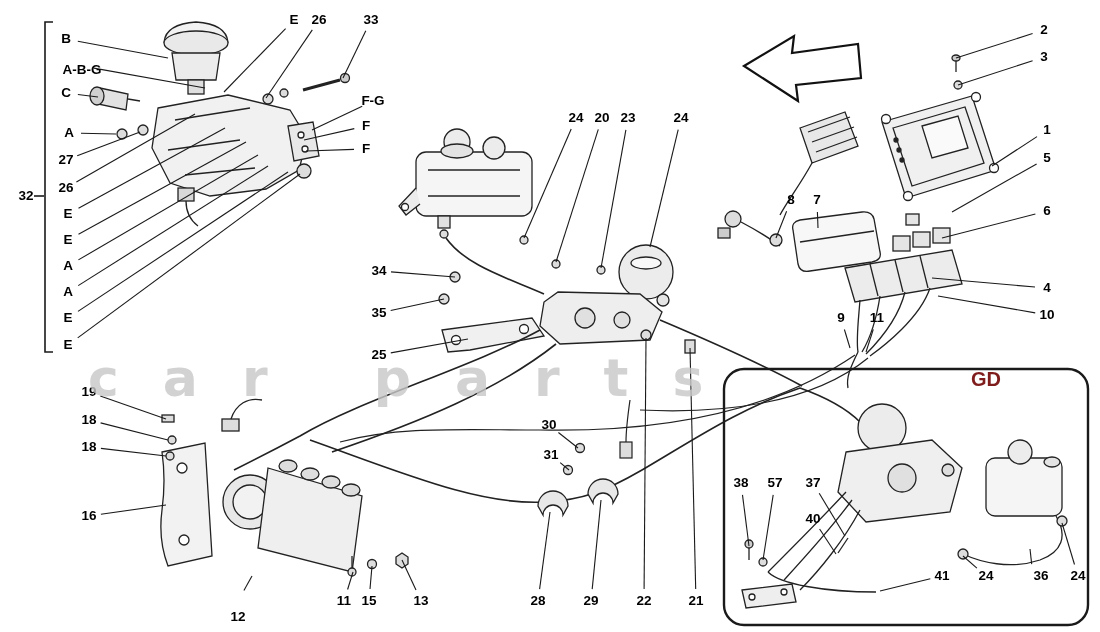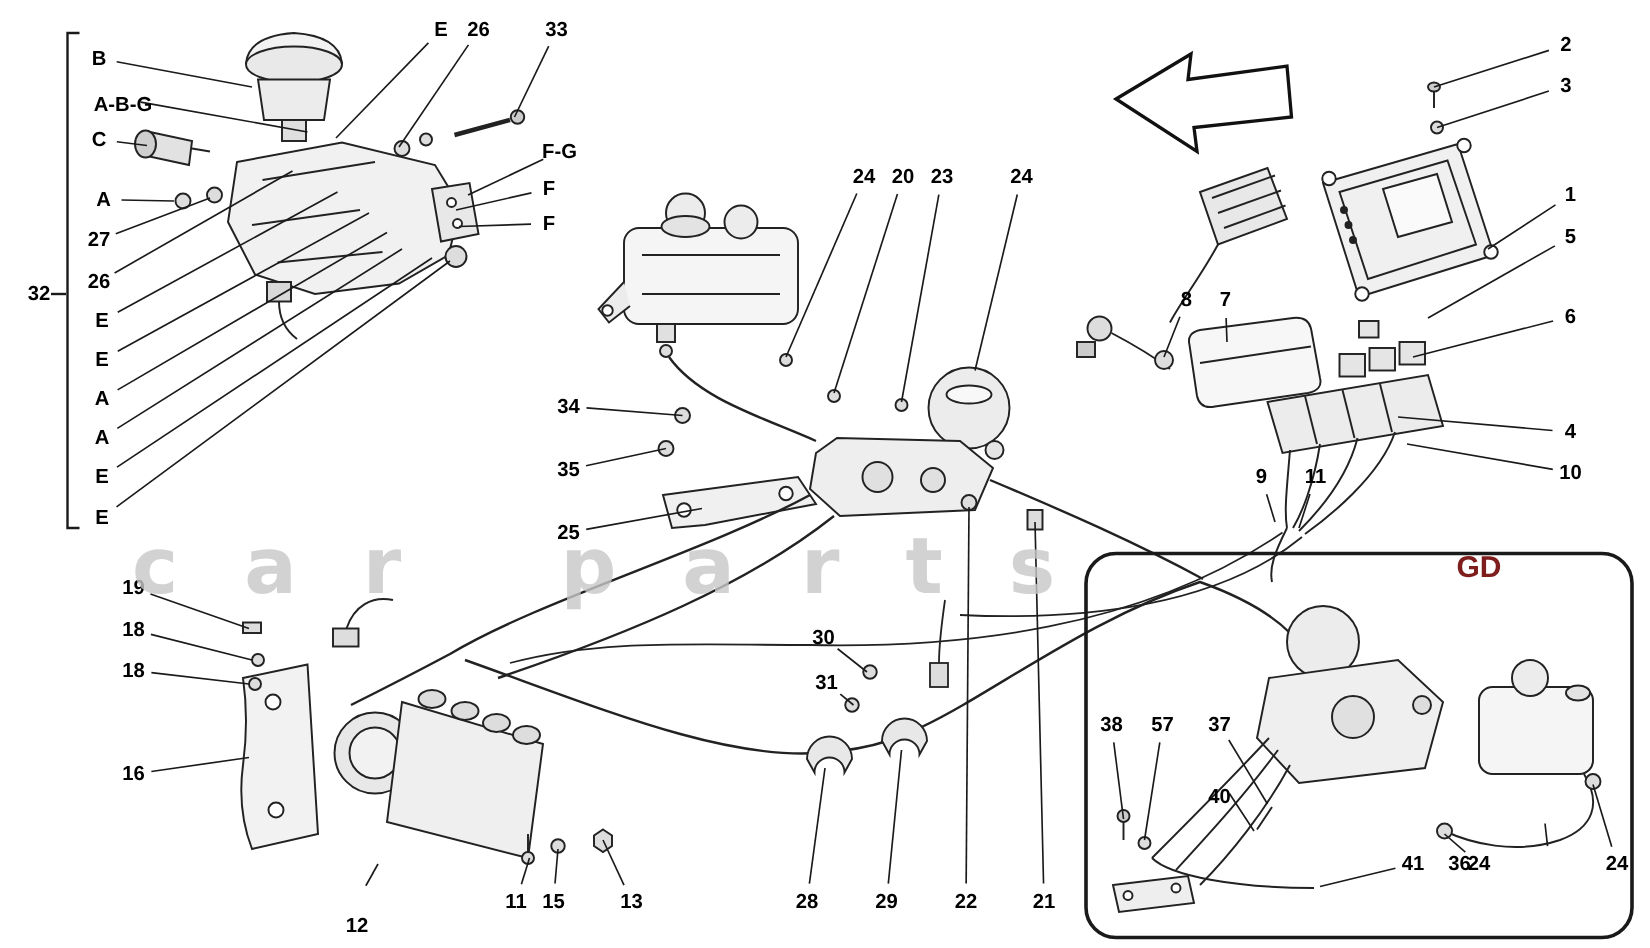--- a/index.html
+++ b/index.html
@@ -325,24 +325,24 @@
       <div class="callout" style="left: 421px; top: 601px;">13</div>
       <div class="callout" style="left: 549px; top: 425px;">30</div>
       <div class="callout" style="left: 551px; top: 455px;">31</div>
       <div class="callout" style="left: 538px; top: 601px;">28</div>
       <div class="callout" style="left: 591px; top: 601px;">29</div>
       <div class="callout" style="left: 644px; top: 601px;">22</div>
       <div class="callout" style="left: 696px; top: 601px;">21</div>
       <div class="callout" style="left: 741px; top: 483px;">38</div>
       <div class="callout" style="left: 775px; top: 483px;">57</div>
       <div class="callout" style="left: 813px; top: 483px;">37</div>
-      <div class="callout" style="left: 813px; top: 519px; margin-top: 12px;">40</div>
+      <div class="callout" style="left: 813px; top: 519px;">40</div>
       <div class="callout" style="left: 942px; top: 576px;">41</div>
       <div class="callout" style="left: 986px; top: 576px;">24</div>
-      <div class="callout" style="left: 973px; top: 576px;">36</div>
+      <div class="callout" style="left: 1041px; top: 576px;">36</div>
       <div class="callout" style="left: 1078px; top: 576px;">24</div>
     </div>
 
   <div id="watermark2">car parts</div>
 
   <div id="gd-label">GD</div>
 
 </div>
 
 </body></html>

